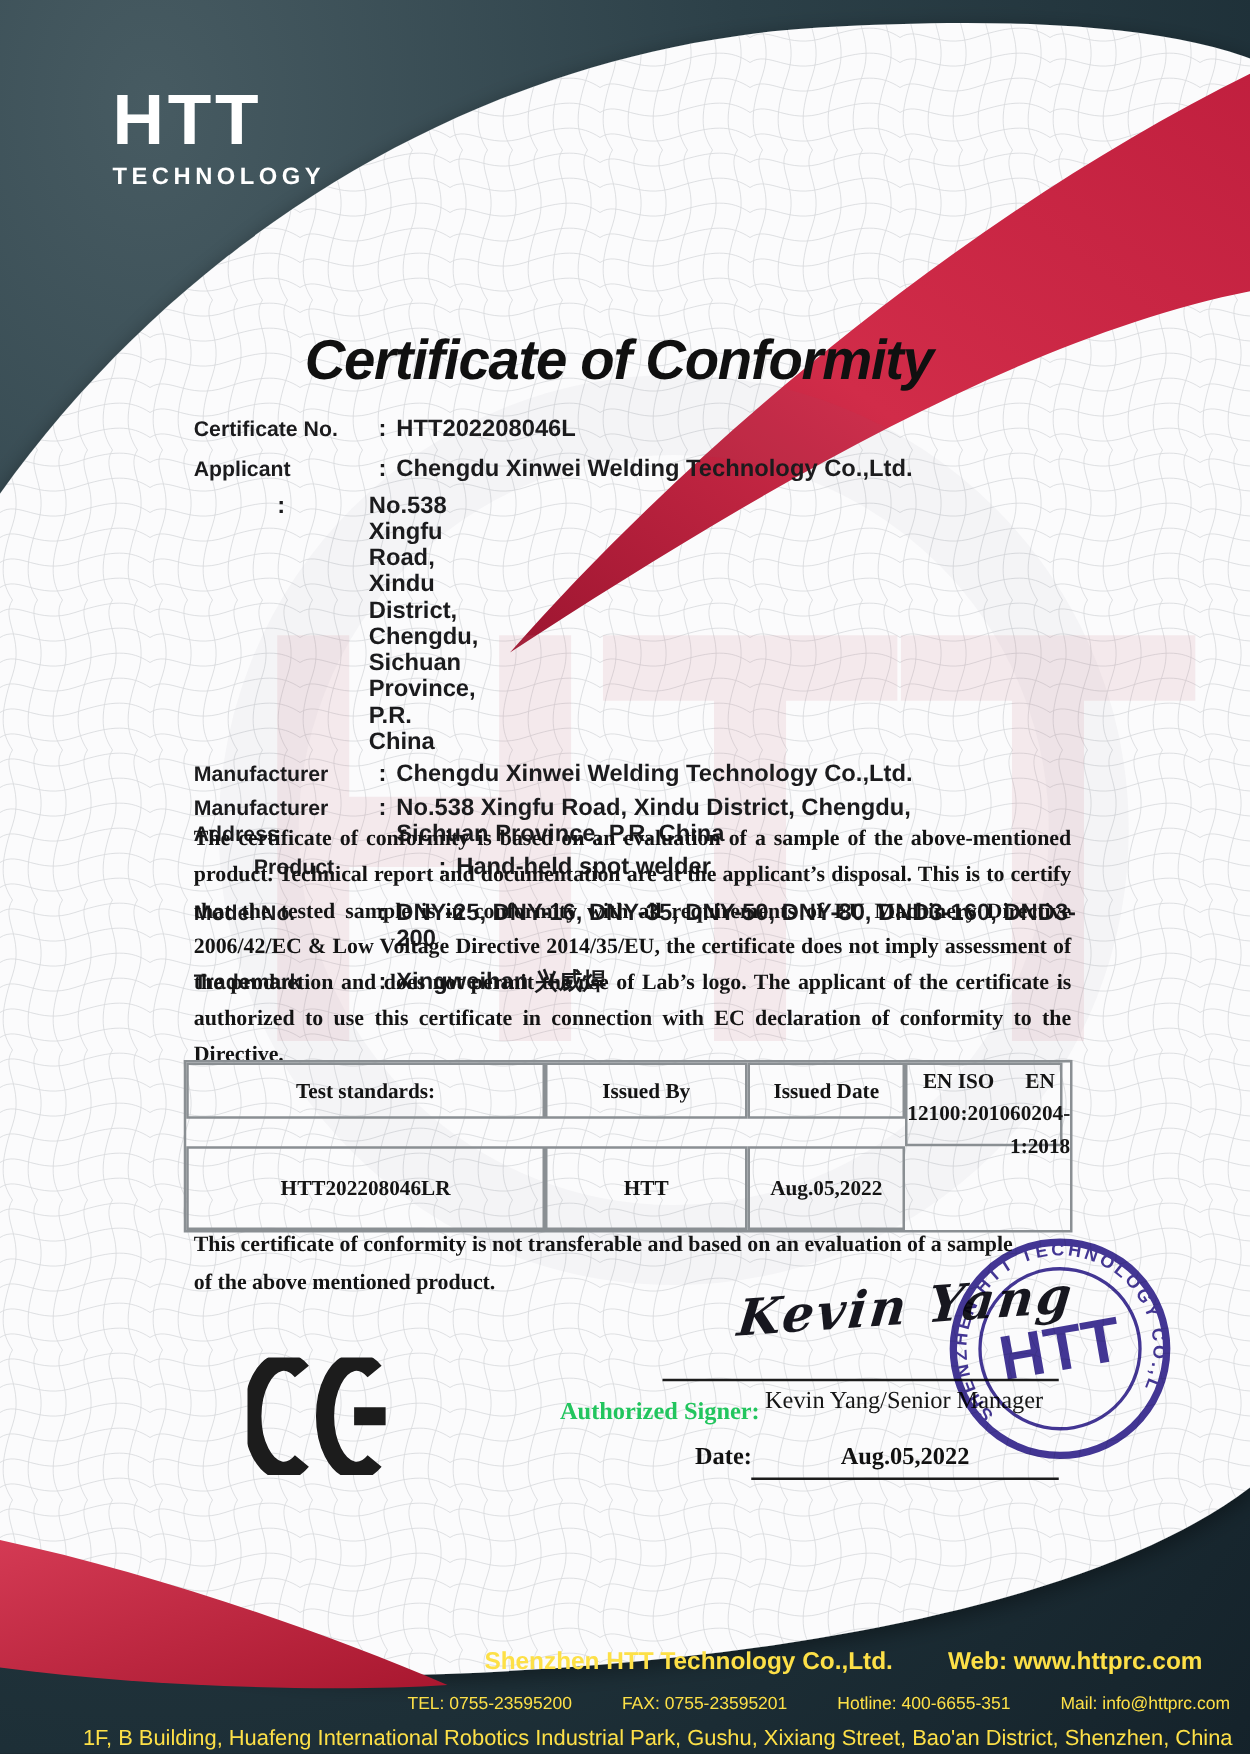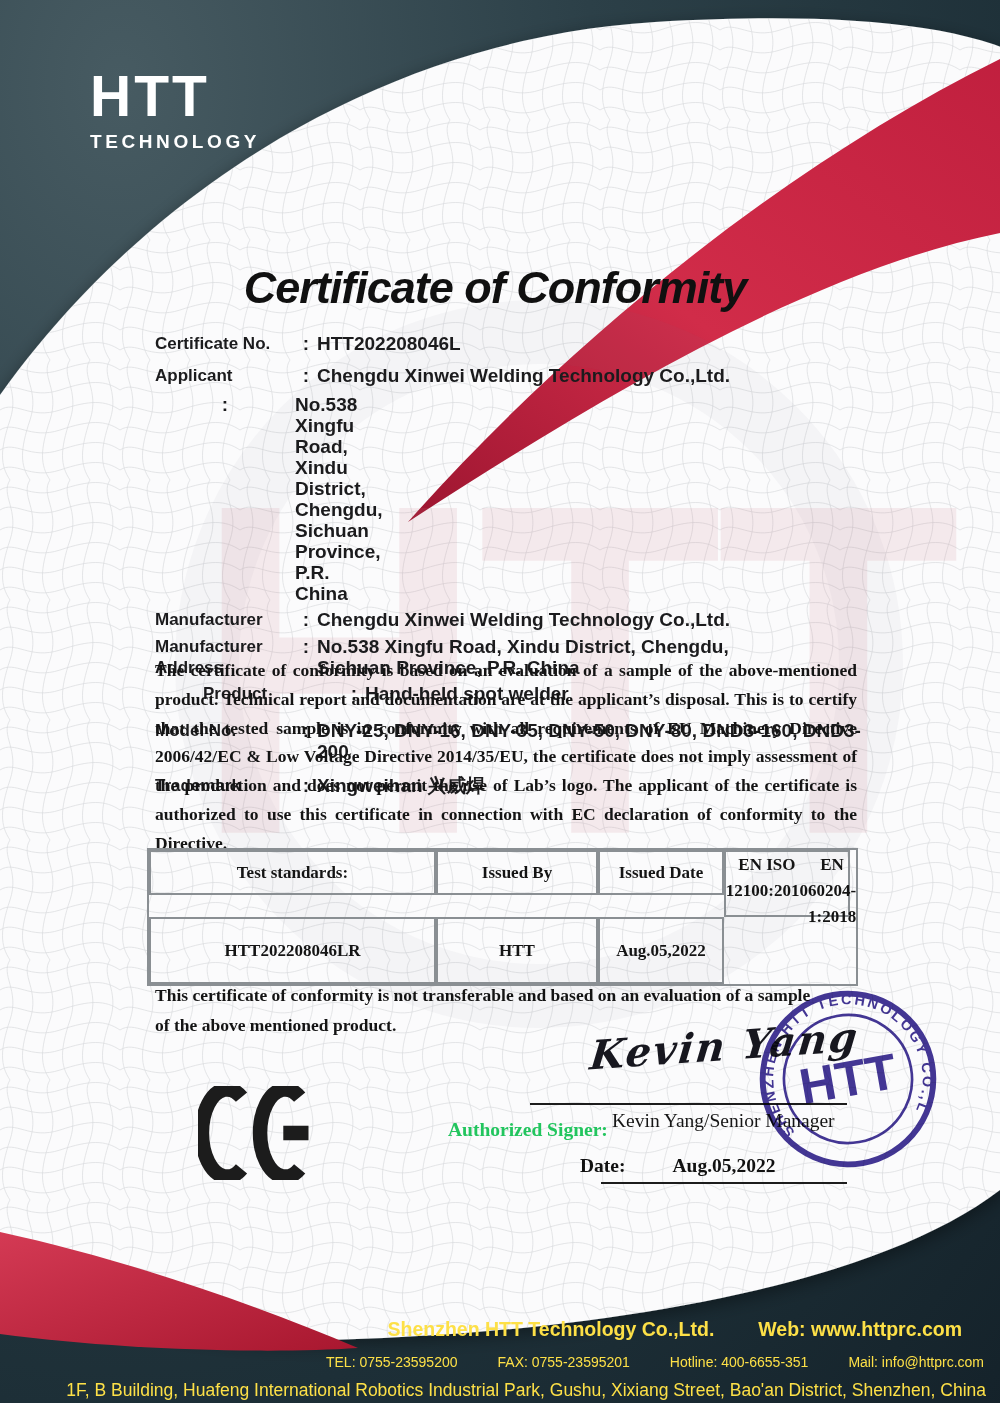--- a/index.html
+++ b/index.html
@@ -51,21 +51,21 @@
   #ce-mark{left:198px;top:1086px;}
   
   #signer-label{left:448px;top:1119px;font-family:"Liberation Serif","DejaVu Serif",serif;
     font-weight:700;font-size:19.5px;color:#22c55e;}
   #sig-line{left:530px;top:1103px;width:317px;border-bottom:2px solid #1c1c1c;height:0;}
   #signature{left:590px;top:1022px;font-family:"DejaVu Serif",serif;font-style:italic;
     font-weight:700;font-size:40px;color:#17171f;transform:rotate(-4deg) skewX(-10deg);
     letter-spacing:2px;white-space:nowrap;}
   #signer-name{left:612px;top:1110px;font-family:"Liberation Serif","DejaVu Serif",serif;
     font-size:19.5px;color:#161616;}
-  #date-label{left:580px;top:1155px;font-family:"Liberation Serif","DejaVu Serif",serif;
+  #date-label{left:556px;top:1155px;font-family:"Liberation Serif","DejaVu Serif",serif;
     font-weight:700;font-size:19.5px;color:#111;}
   #date-line{left:601px;top:1182px;width:246px;border-bottom:2px solid #1c1c1c;height:0;}
   #date-value{left:601px;top:1155px;width:246px;text-align:center;
     font-family:"Liberation Serif","DejaVu Serif",serif;font-weight:700;font-size:19.5px;color:#111;}
   
   #stamp{left:752px;top:983px;width:192px;height:192px;transform:rotate(-10deg);
     mix-blend-mode:multiply;opacity:.95;}
   
   .f-line{color:#fde047;white-space:nowrap;}
   #footer-line1{right:38px;top:1318px;display:flex;gap:44px;

